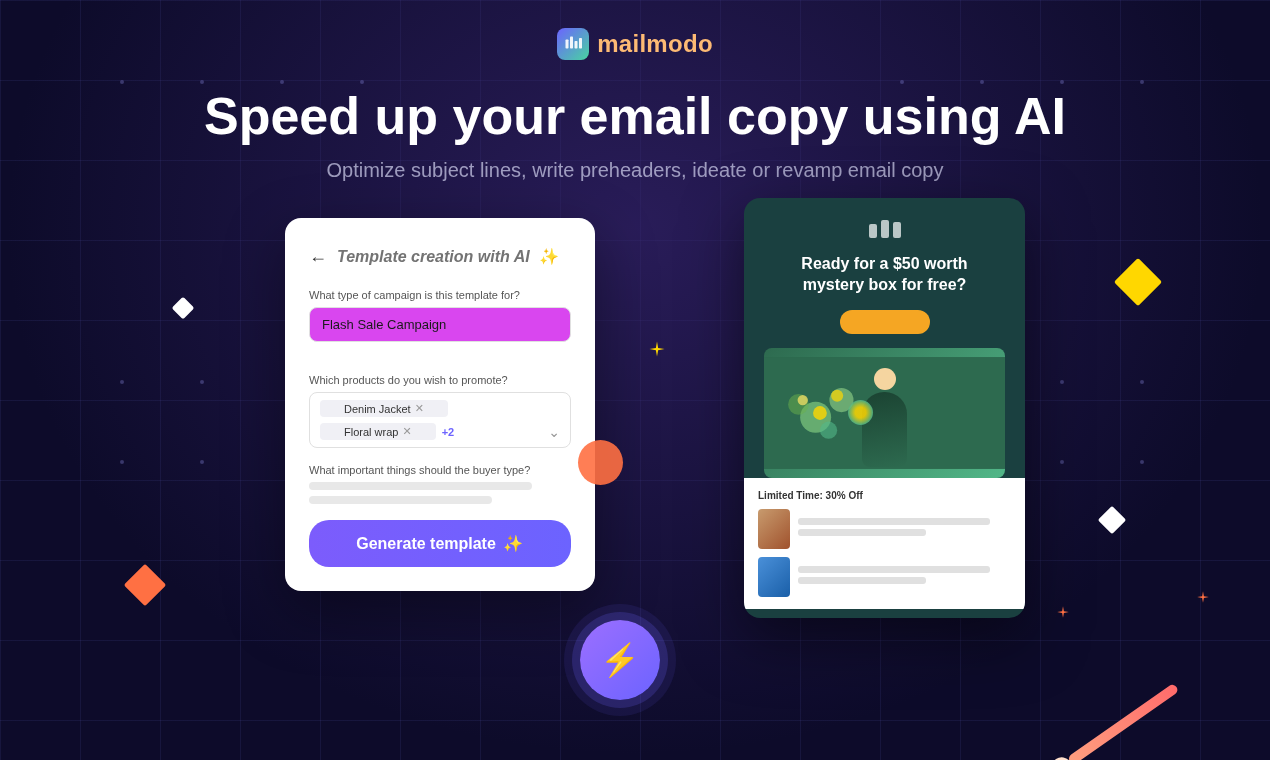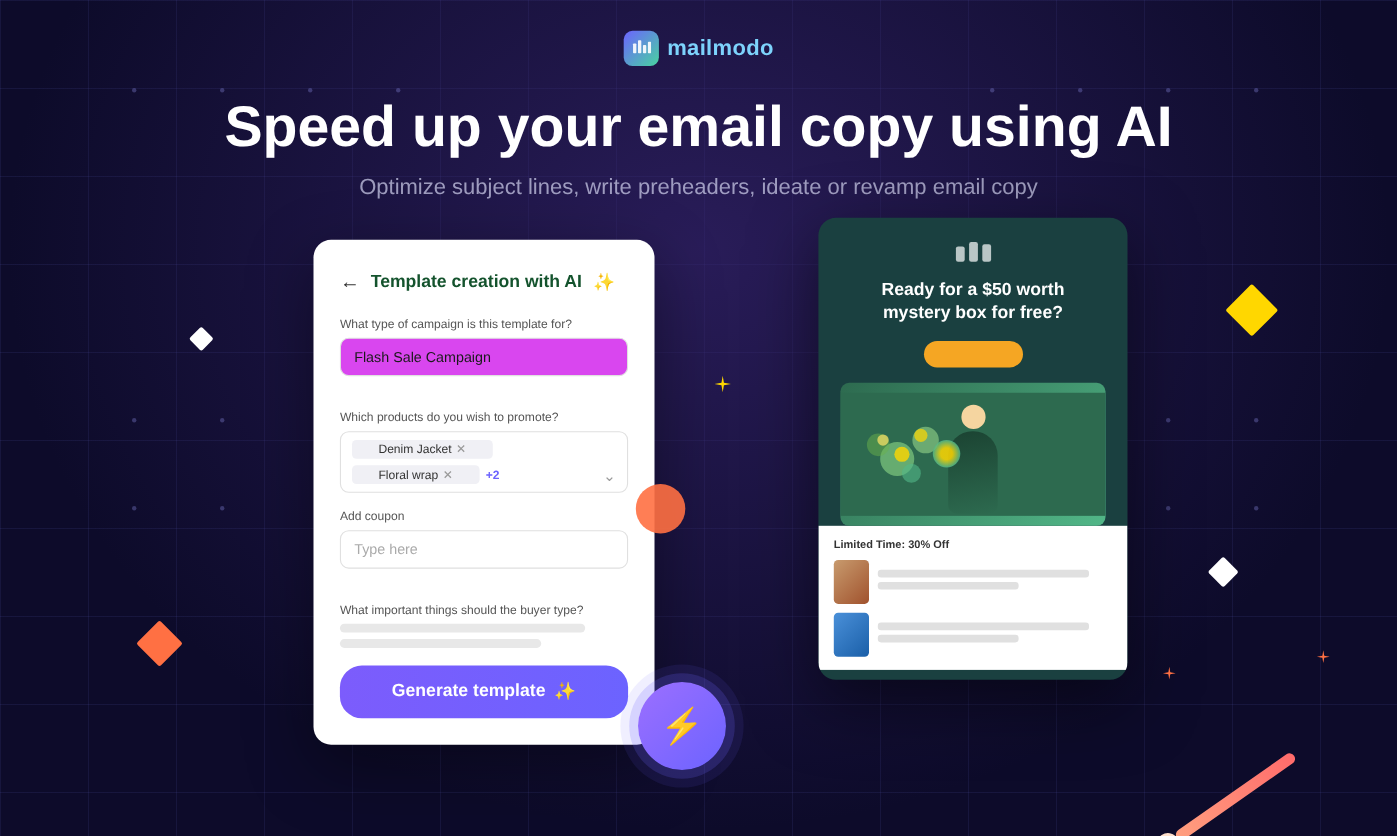--- a/index.html
+++ b/index.html
@@ -58,22 +58,22 @@
       border-radius: 8px;
       display: flex;
       align-items: center;
       justify-content: center;
       font-size: 16px;
       color: white;
       font-weight: bold;
     }
 
     .logo-text {
-      color: #7dd3fc;
-      font-size: 20px;
+      color: #fdba74;
+      font-size: 24px;
       font-weight: 600;
       letter-spacing: 0.3px;
     }
 
     
     .hero-title {
       color: white;
       font-size: 52px;
       font-weight: 800;
       text-align: center;
@@ -121,21 +121,22 @@
 
     .back-arrow {
       color: #333;
       font-size: 18px;
       cursor: pointer;
     }
 
     .panel-title {
       font-size: 16px;
       font-weight: 700;
-      color: #14532d;
+      color: #737373;
+      font-style: italic;
     }
 
     .sparkle-icon {
       font-size: 16px;
     }
 
     .form-label {
       font-size: 11px;
       color: #555;
       margin-bottom: 6px;
@@ -483,24 +484,20 @@
           </div>
           <div class="tag">
             <span>Floral wrap</span>
             <span class="tag-close">✕</span>
           </div>
           <span class="tag-more">+2</span>
           <span class="chevron-down">⌄</span>
         </div>
       </div>
 
-      <div class="form-group">
-        <div class="form-label">Add coupon</div>
-        <input class="form-input" placeholder="Type here" style="">
-      </div>
 
       <div class="form-group">
         <div class="form-label">What important things should the buyer type?</div>
         <div class="skeleton-lines">
           <div class="skeleton-line medium"></div>
           <div class="skeleton-line short"></div>
         </div>
       </div>
 
       <button class="generate-btn">

